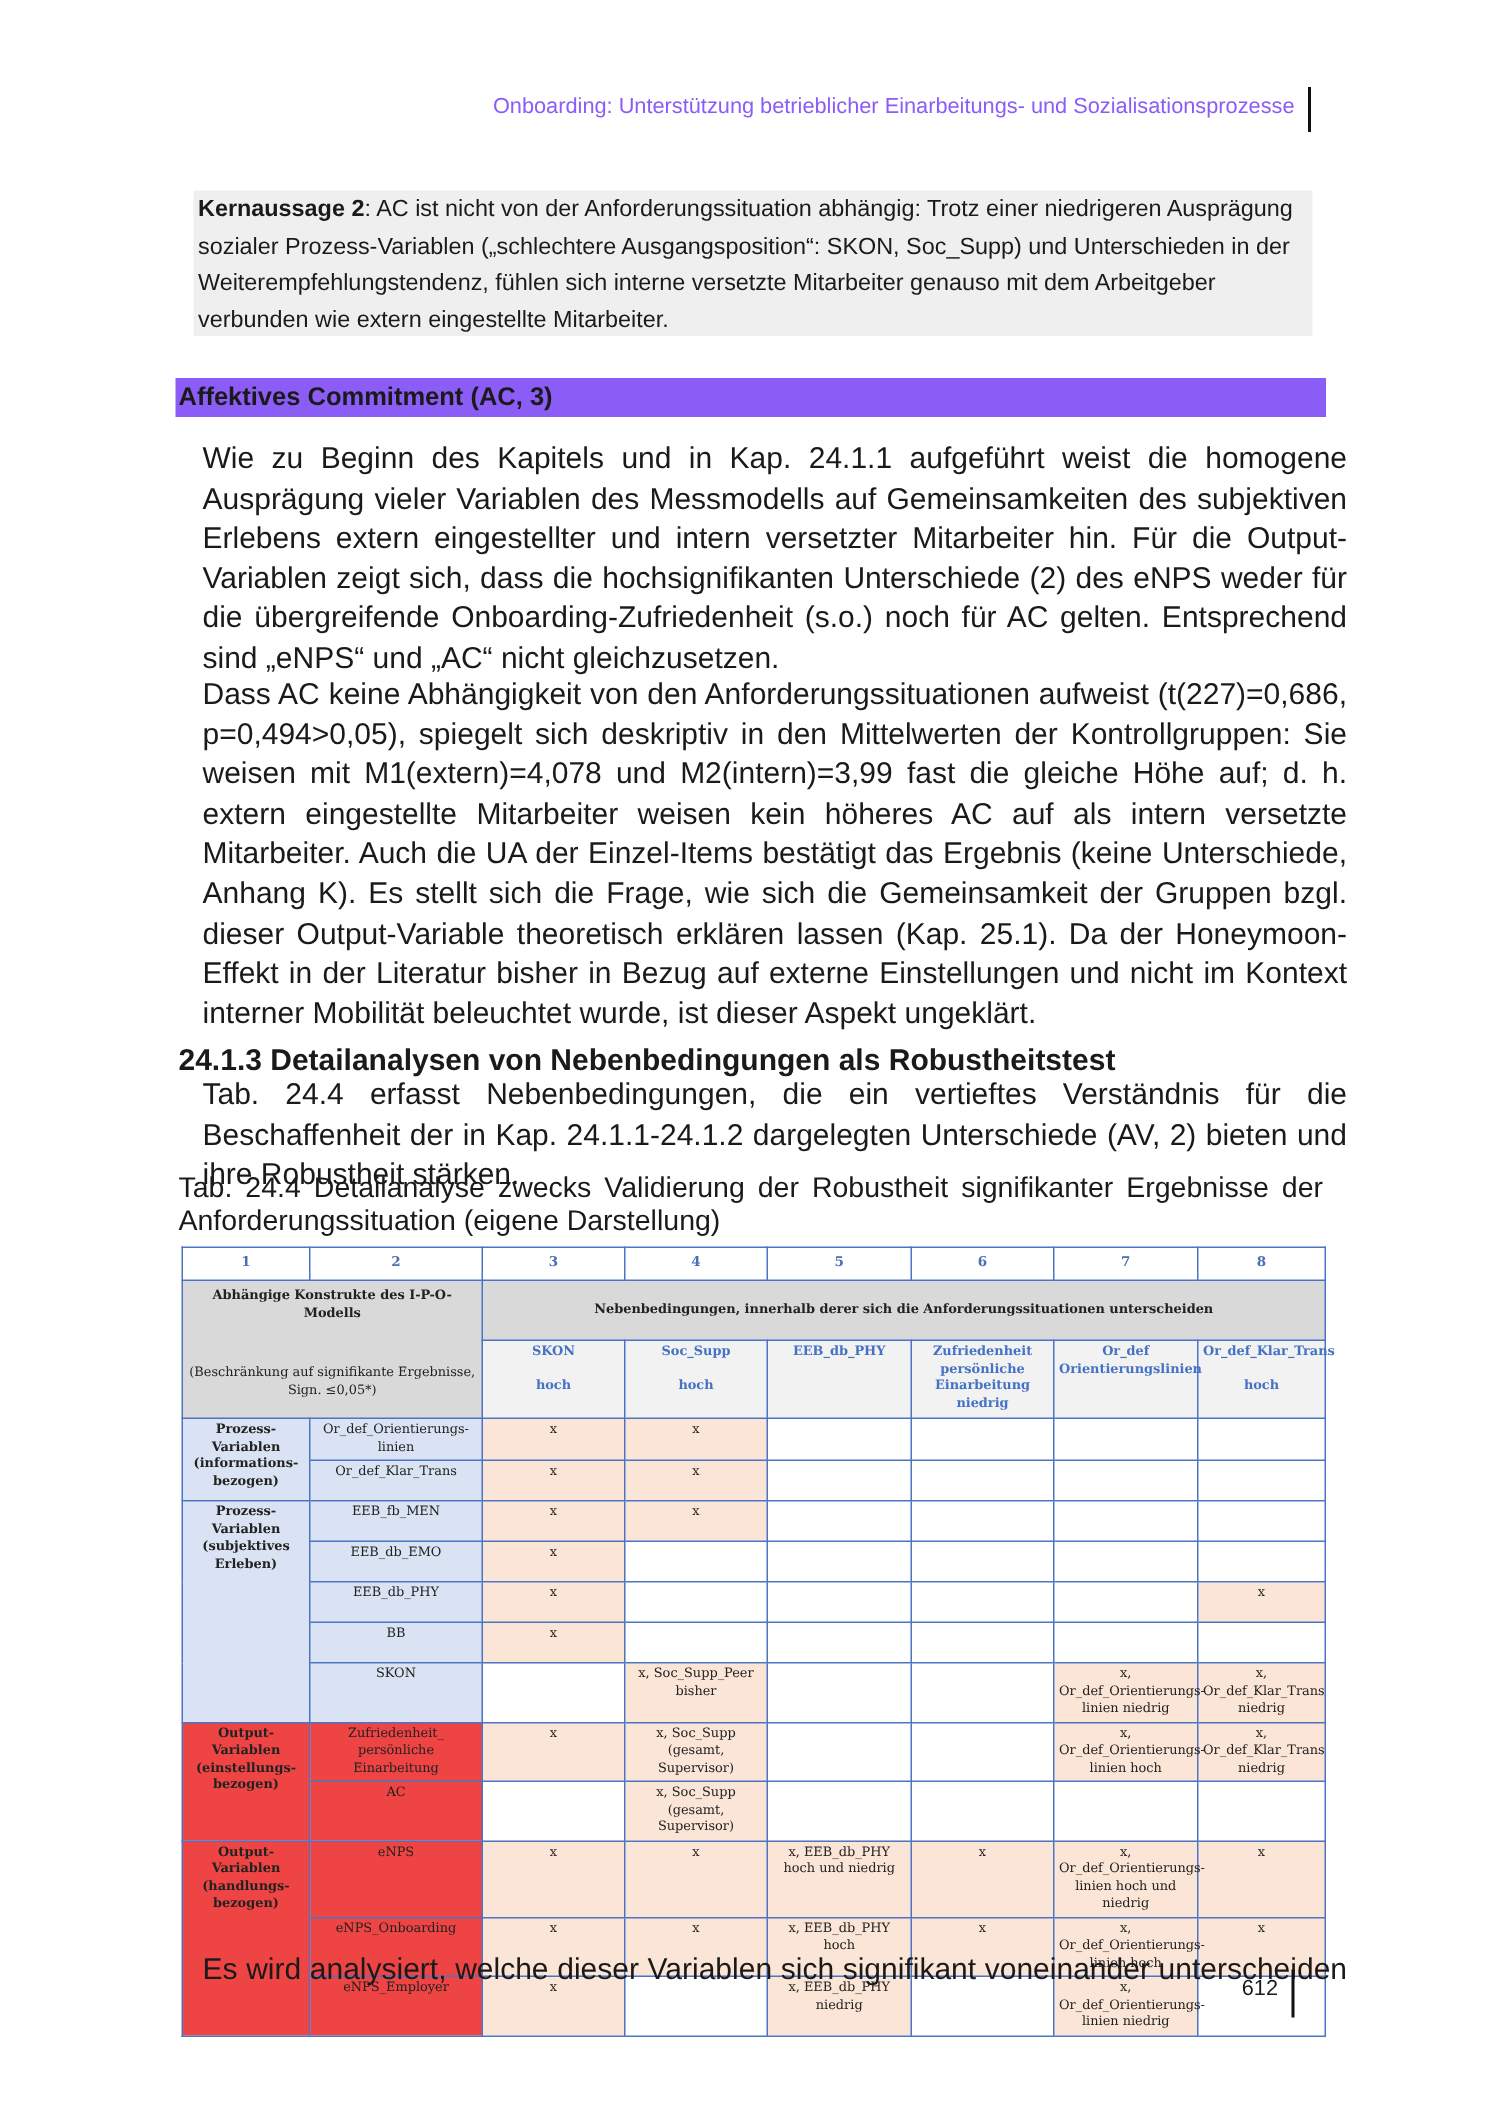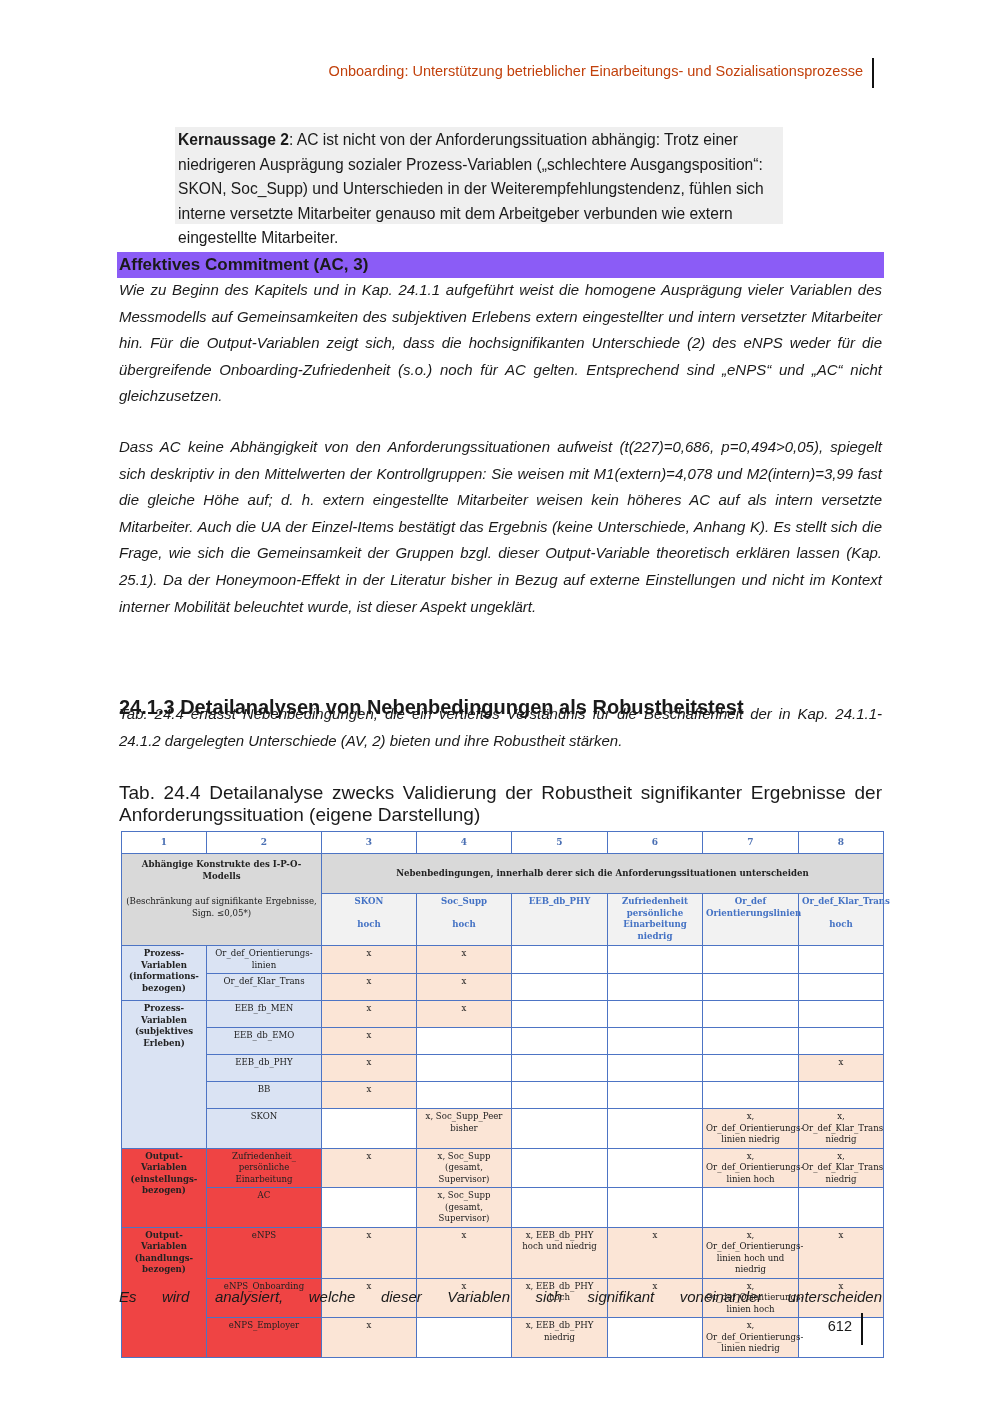--- a/index.html
+++ b/index.html
@@ -1,30 +1,30 @@
 <!DOCTYPE html>
 <html><head>
   <meta charset="utf-8">
   <style>
     html, body { margin: 0; padding: 0; background: #ffffff; }
     body { width: 1000px; height: 1414px; position: relative; overflow: hidden;
            font-family: "Liberation Sans", sans-serif; color: #1a1a1a; }
-    .running-header { position: absolute; top: 63px; right: 137px; font-size: 14.5px; color: #c2410c; }
+    .running-header { position: absolute; top: 63px; right: 137px; font-size: 14.5px; color: #8b5cf6; }
     .header-bar { position: absolute; top: 58px; left: 872px; width: 2px; height: 30px; background: #111; }
 
-    .kern-box { position: absolute; left: 129px; top: 127px; width: 608px; height: 97px;
-                background: #efefef; padding: 0 0 0 3px; box-sizing: border-box; margin-left: 46px; }
+    .kern-box { position: absolute; left: 129px; top: 127px; width: 746px; height: 97px;
+                background: #efefef; padding: 0 0 0 3px; box-sizing: border-box; }
     .kern-box p { margin: 0; font-size: 15.6px; line-height: 24.6px; padding-top: 1px; }
     .kern-box b { font-weight: bold; }
 
     .section-head { position: absolute; left: 117px; top: 252px; width: 767px; height: 26px;
                     background: #8b5cf6; font-size: 17px; font-weight: bold; line-height: 26px; padding-left: 2px; box-sizing: border-box; }
 
-    .body-text { position: absolute; left: 119px; width: 763px; font-size: 15px; line-height: 26.6px;
-                 text-align: justify; margin: 0; font-style: italic; }
+    .body-text { position: absolute; left: 119px; width: 763px; font-size: 20px; line-height: 26.6px;
+                 text-align: justify; margin: 16px; }
     .p1 { top: 277px; }
     .p2 { top: 434px; }
     .subhead { position: absolute; left: 119px; top: 696px; font-size: 20px; font-weight: bold; }
     .p3 { top: 701px; }
     .caption { position: absolute; left: 119px; top: 782px; width: 763px; font-size: 19px; line-height: 21.5px; margin: 0; text-align: justify; }
     .p4 { top: 1284px; text-align-last: justify; }
 
     .page-number { position: absolute; top: 1318px; right: 148px; font-size: 14.5px; }
     .page-bar { position: absolute; top: 1313px; left: 861px; width: 2px; height: 32px; background: #111; }
 
@@ -80,21 +80,21 @@
     <td>3</td>
     <td>4</td>
     <td>5</td>
     <td>6</td>
     <td>7</td>
     <td>8</td>
   </tr>
   <tr style="height:40px">
     <td colspan="2" rowspan="2" class="gray" style="padding-top:5px">
       <div class="bold">Abhängige Konstrukte des I-P-O-Modells</div>
-      <div style="margin-top:14px">(Beschränkung auf signifikante Ergebnisse, Sign. ≤0,05*)</div>
+      <div style="margin-top:28px">(Beschränkung auf signifikante Ergebnisse, Sign. ≤0,05*)</div>
     </td>
     <td colspan="6" class="gray bold" style="vertical-align:middle">Nebenbedingungen, innerhalb derer sich die Anforderungssituationen unterscheiden</td>
   </tr>
   <tr style="height:52px">
     <td class="lightgray hdr-blue">
           <div>SKON</div>
           <div style="margin-top:11px">hoch</div>
         </td>
     <td class="lightgray hdr-blue">
           <div>Soc_Supp</div>

